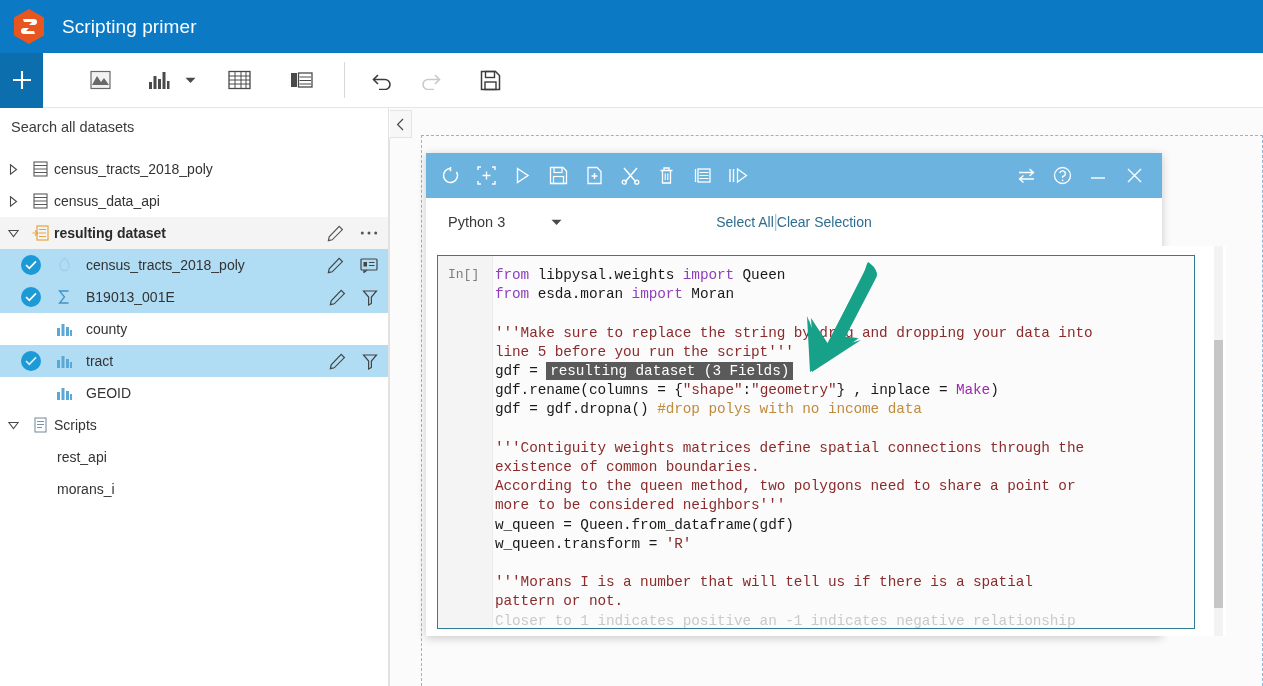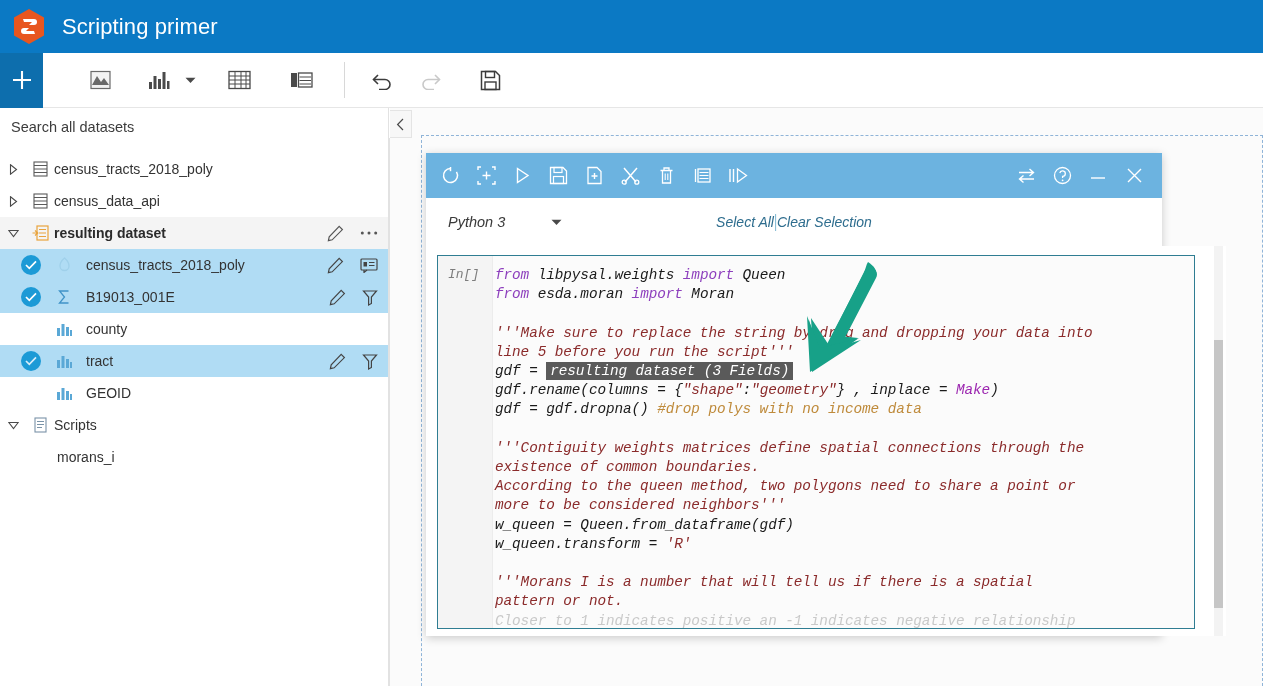--- a/index.html
+++ b/index.html
@@ -19,21 +19,21 @@
     background: #0b79c4;
     display: flex; align-items: center;
   }
   .logo-wrap { width: 58px; display: flex; justify-content: center; align-items: center; }
   .hexlogo {
     width: 34px; height: 37px; position: relative;
     display: flex; align-items: center; justify-content: center;
   }
   .hexlogo svg { display:block; }
   .app-title {
-    color: #ffffff; font-size: 22px; letter-spacing: .1px; font-weight: 400;
+    color: #ffffff; font-size: 19px; letter-spacing: .1px; font-weight: 400;
     margin-left: 4px;
   }
 
   
   .toolbar {
     position: absolute; left: 0; top: 53px; width: 1263px; height: 55px;
     background: #ffffff; border-bottom: 1px solid #e6e6e6;
     display: flex; align-items: center;
   }
   .plus-btn {
@@ -117,21 +117,20 @@
   .dashed-region {
     position: absolute; left: 31px; top: 27px; width: 842px; height: 551px;
     border-left: 1px dashed #8fb4d8; border-top: 1px dashed #8fb4d8; border-right: 1px dashed #8fb4d8;
   }
 
   
   .notebook {
     position: absolute; left: 426px; top: 153px; width: 736px; height: 483px;
     background: #ffffff;
     box-shadow: 0 2px 9px rgba(0,0,0,.20);
-    font-style: italic;
   }
   .nb-titlebar {
     height: 45px; background: #6cb3e0; display: flex; align-items: center;
   }
   .nbicon {
     width: 36px; height: 45px; display: flex; align-items: center; justify-content: center; cursor: pointer;
   }
   .nbicon.first { margin-left: 6px; }
   .nb-spacer { flex: 1; }
   .nbicon.win { width: 36px; }
@@ -474,20 +473,25 @@
         </span>
         <span class="ticon">
           <svg width="15" height="16" viewBox="0 0 15 16">
             <rect x="2" y="1" width="11" height="14" fill="none" stroke="#7a93a8" stroke-width="1.1"></rect>
             <path d="M4 4.5 H11 M4 7.5 H11 M4 10.5 H9" stroke="#7a93a8" stroke-width="1"></path>
           </svg>
         </span>
         <span class="rlabel">Scripts</span>
       </div>
 
+      <div class="row">
+        <span class="twisty"></span>
+        <span class="ticon"></span>
+        <span class="rlabel" style="margin-left:3px">rest_api</span>
+      </div>
 
       <div class="row">
         <span class="twisty"></span>
         <span class="ticon"></span>
         <span class="rlabel" style="margin-left:3px">morans_i</span>
       </div>
 
     </div>
   </div>
 

